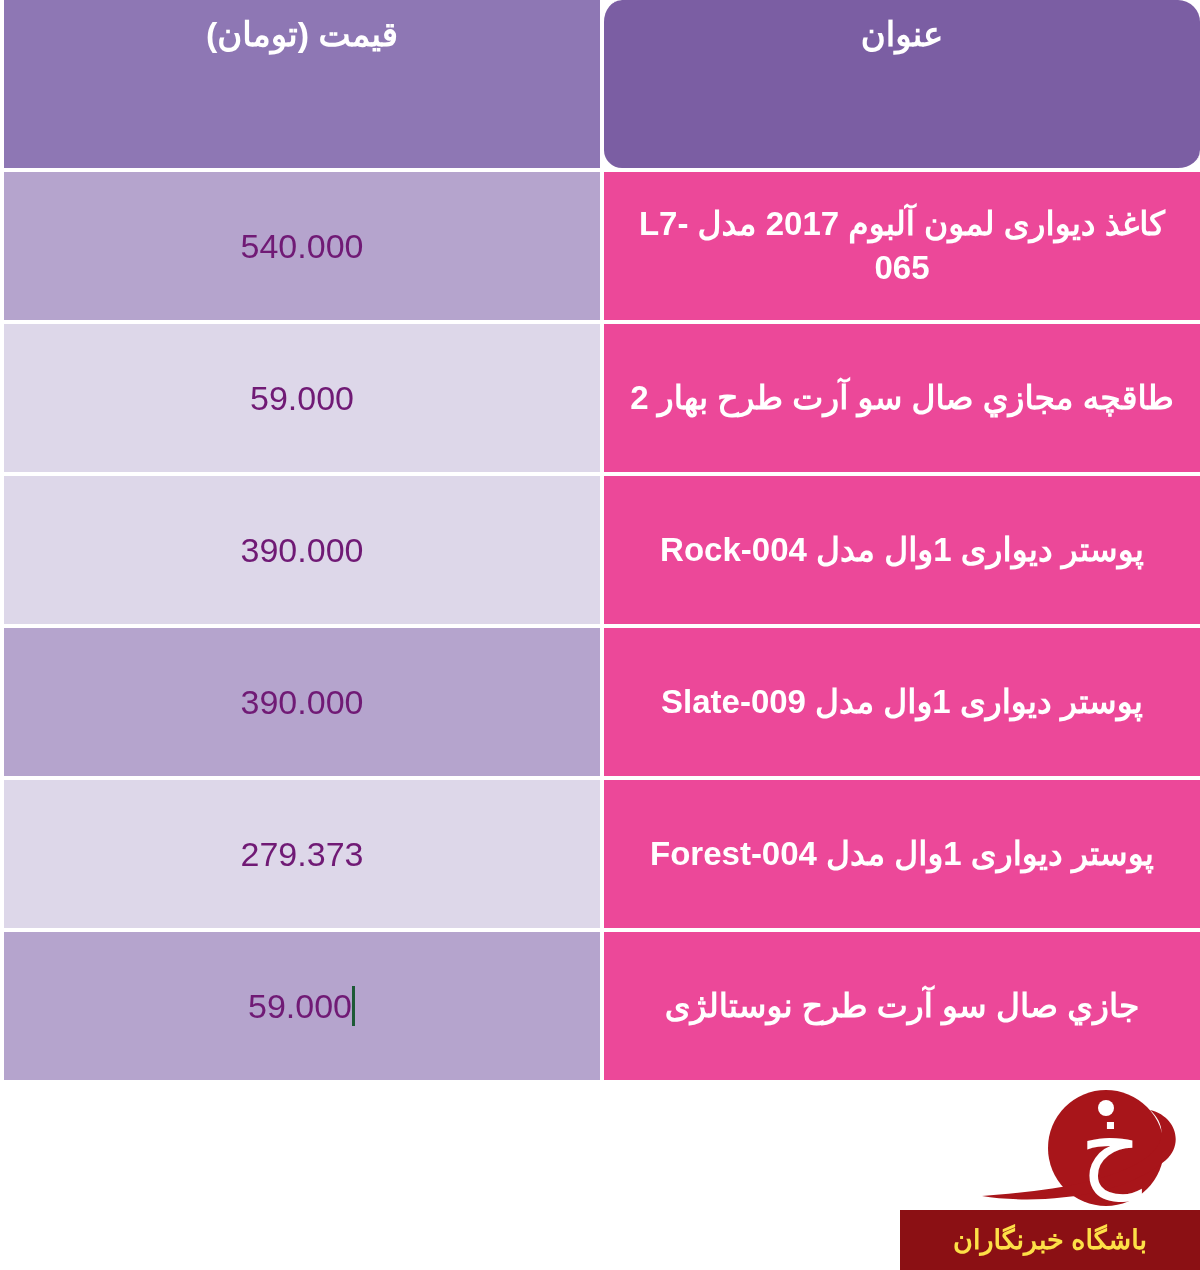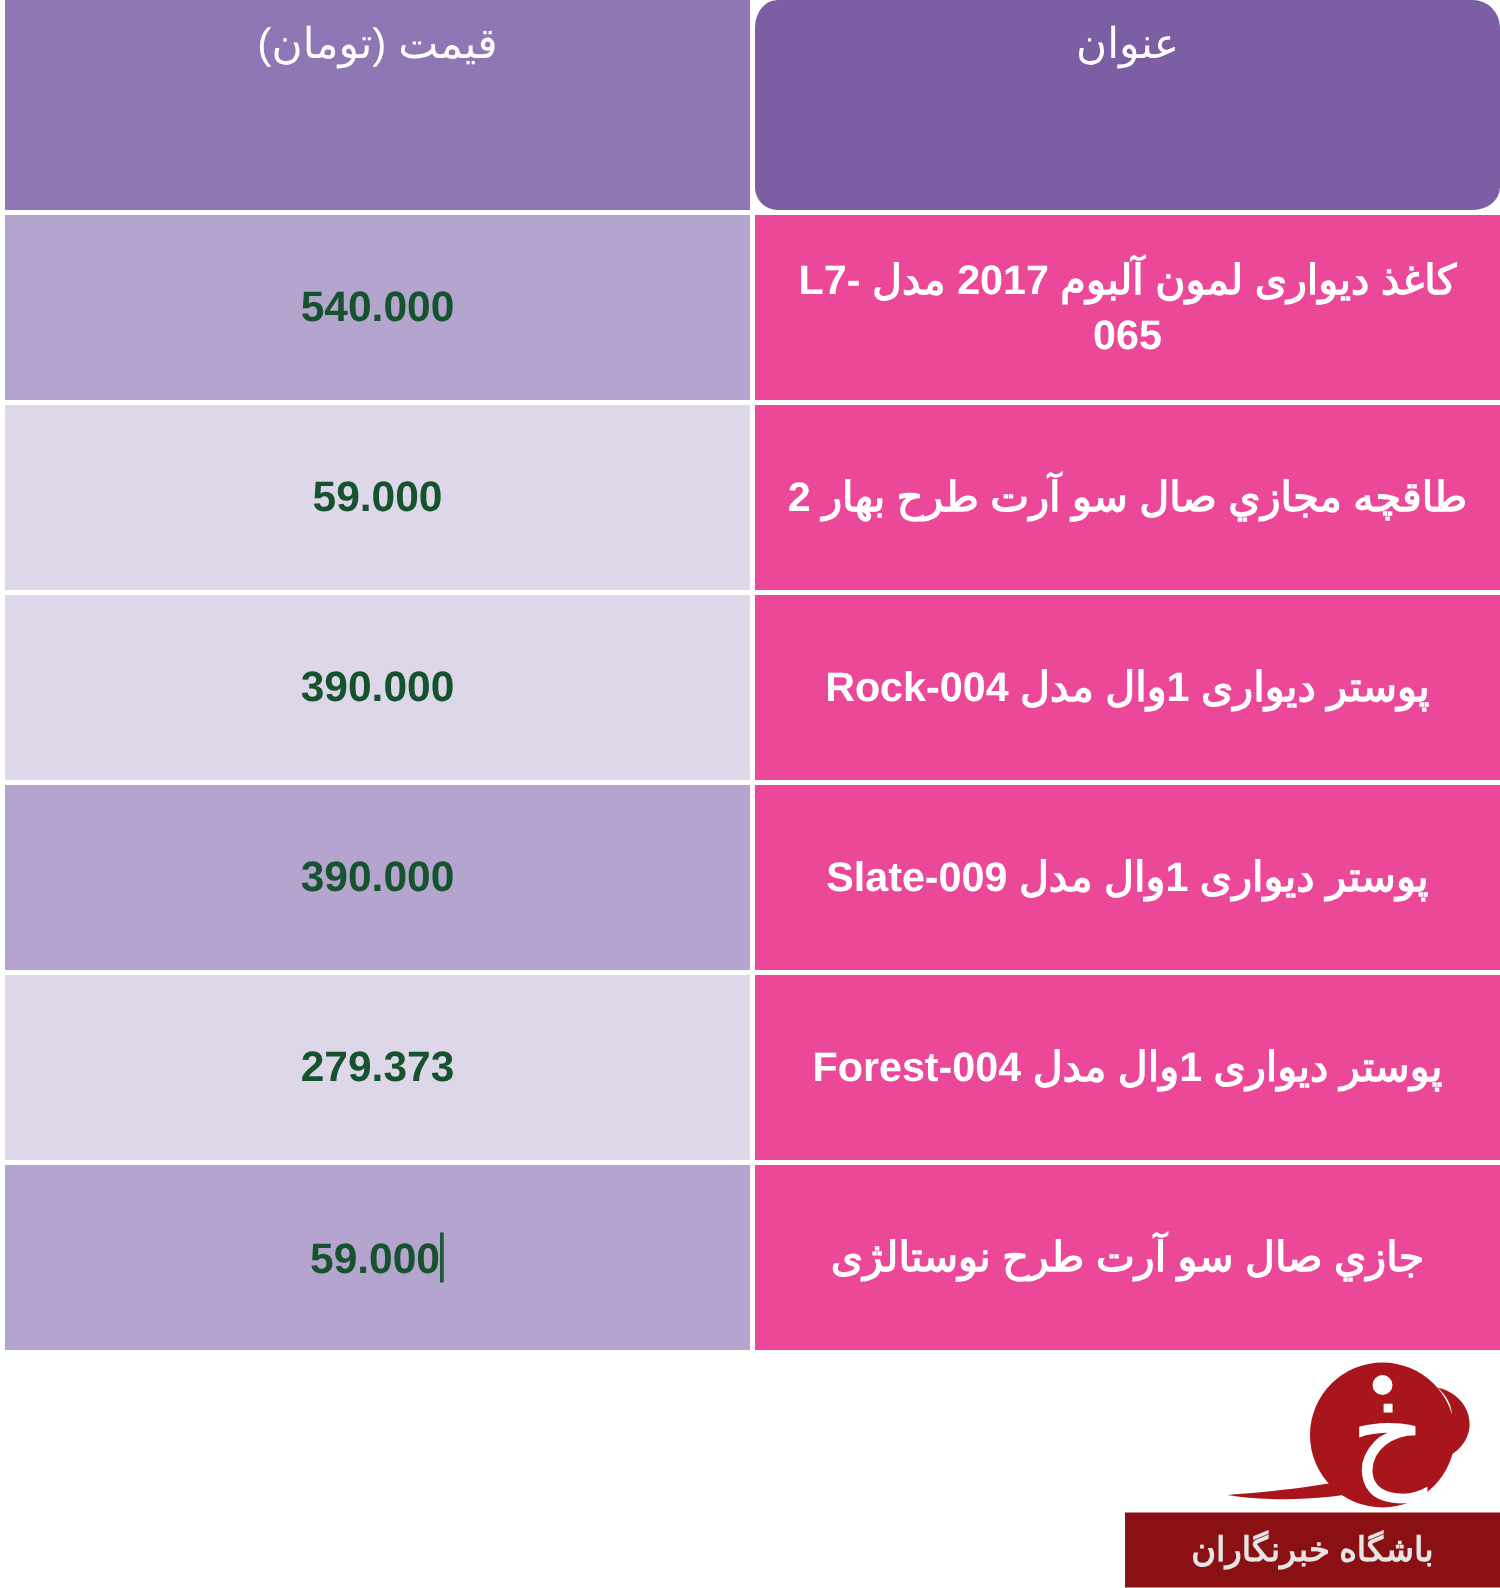--- a/index.html
+++ b/index.html
@@ -41,21 +41,21 @@
     padding: 6px 14px;
     box-sizing: border-box;
   }
 
   
   tr.header-row th {
     height: 172px;
     background: #7e5fa4;
     color: #ffffff;
     font-size: 34px;
-    font-weight: normal;
+    font-weight: bold;
     text-align: center;
     vertical-align: top;
     padding-top: 14px;
     border-bottom: 4px solid #ffffff;
   }
   tr.header-row th.title-head {
     background: #7b5ea3;
     border-left: 4px solid #ffffff;
     border-radius: 22px;
   }
@@ -71,23 +71,23 @@
     font-weight: bold;
     text-align: center;
     line-height: 1.32;
     border-left: 4px solid #ffffff;
     border-bottom: 4px solid #ffffff;
     height: 152px;
   }
 
   
   td.price-cell {
-    color: #14532d;
+    color: #701a75;
     font-size: 34px;
-    font-weight: bold;
+    font-weight: normal;
     text-align: center;
     border-bottom: 4px solid #ffffff;
     height: 152px;
     direction: ltr;
   }
   td.price-cell.shade-dark { background: #b5a4cd; }
   td.price-cell.shade-light { background: #ddd7e9; }
 
   td.price-cell .caret {
     display: inline-block;
@@ -114,21 +114,21 @@
     width: 300px;
     height: 124px;
   }
   .logo .bar {
     position: absolute;
     right: 0;
     bottom: 0;
     width: 300px;
     height: 60px;
     background: #8b1014;
-    color: #e5e5e5;
+    color: #fde047;
     font-size: 27px;
     font-weight: bold;
     text-align: center;
     line-height: 60px;
     direction: rtl;
   }
   .logo .circle {
     position: absolute;
     right: 36px;
     bottom: 6px;

